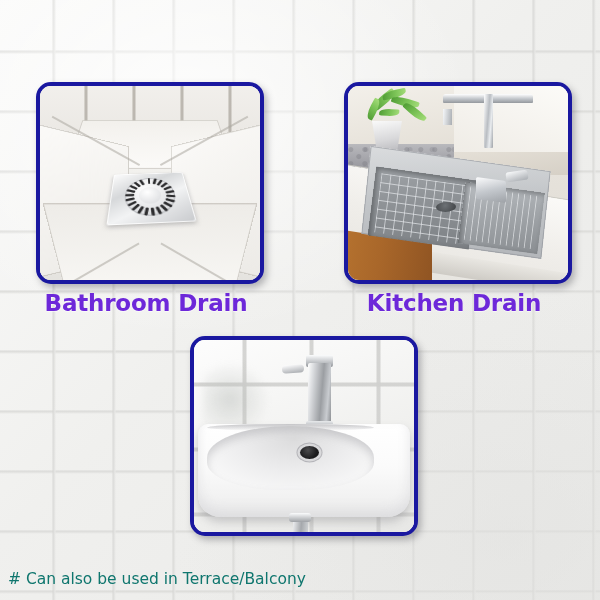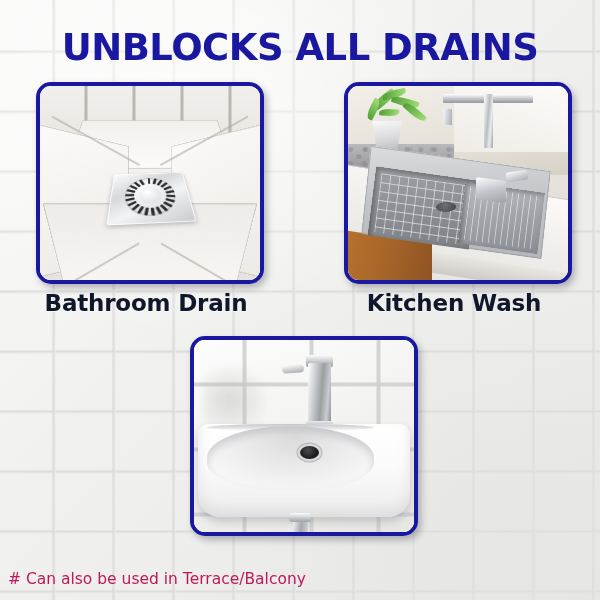--- a/index.html
+++ b/index.html
@@ -80,21 +80,21 @@
     position: absolute;
     inset: 0;
     overflow: hidden;
   }
 
   .caption {
     position: absolute;
     text-align: center;
     font-size: 23px;
     font-weight: 800;
-    color: #0f172a;
+    color: #6d28d9;
     font-family: "DejaVu Sans", "Liberation Sans", sans-serif;
     letter-spacing: -0.2px;
     text-shadow: 0 1px 0 rgba(255,255,255,0.55);
     white-space: nowrap;
   }
 
   
   #panel-bathroom { left: 36px; top: 82px; width: 220px; height: 194px; }
   .bd-wallback {
     position: absolute; inset: 0;
@@ -374,34 +374,33 @@
     border-radius: 3px;
   }
 
   
   .footnote {
     position: absolute;
     left: 8px;
     top: 570px;
     font-size: 15.5px;
     font-weight: 400;
-    color: #be185d;
+    color: #0f766e;
     font-family: "DejaVu Sans", "Liberation Sans", sans-serif;
     white-space: nowrap;
   }
 </style>
 </head>
 <body>
 
 <div id="poster">
 
   <div class="tile-bg"></div>
   <div class="tile-sheen"></div>
 
-  <div class="headline">UNBLOCKS ALL DRAINS</div>
 
   <div class="panel" id="panel-bathroom">
     <div class="panel-inner">
       <div class="bd-wallback"></div>
       <div class="bd-wall"></div>
       <div class="bd-floor"></div>
       <div class="bd-pane top"></div>
       <div class="bd-pane left"></div>
       <div class="bd-pane right"></div>
       <div class="bd-pane bottom"></div>
@@ -472,21 +471,21 @@
         <div class="ks-ribs"></div>
       </div>
 
       <div class="ks-faucet-arm"></div>
       <div class="ks-faucet-drop"></div>
       <div class="ks-faucet-spout"></div>
       <div class="ks-faucet-base"></div>
       <div class="ks-faucet-lever"></div>
     </div>
   </div>
-  <div class="caption" style="left:344px; top:290px; width:220px;">Kitchen Wash</div>
+  <div class="caption" style="left:344px; top:290px; width:220px;">Kitchen Drain</div>
 
   <div class="panel" id="panel-basin">
     <div class="panel-inner">
       <div class="wb-wall"></div>
       <div class="wb-reflect"></div>
 
       <div class="wb-tap-lever"></div>
       <div class="wb-tap-top"></div>
       <div class="wb-tap-body"></div>
       <div class="wb-tap-base"></div>

